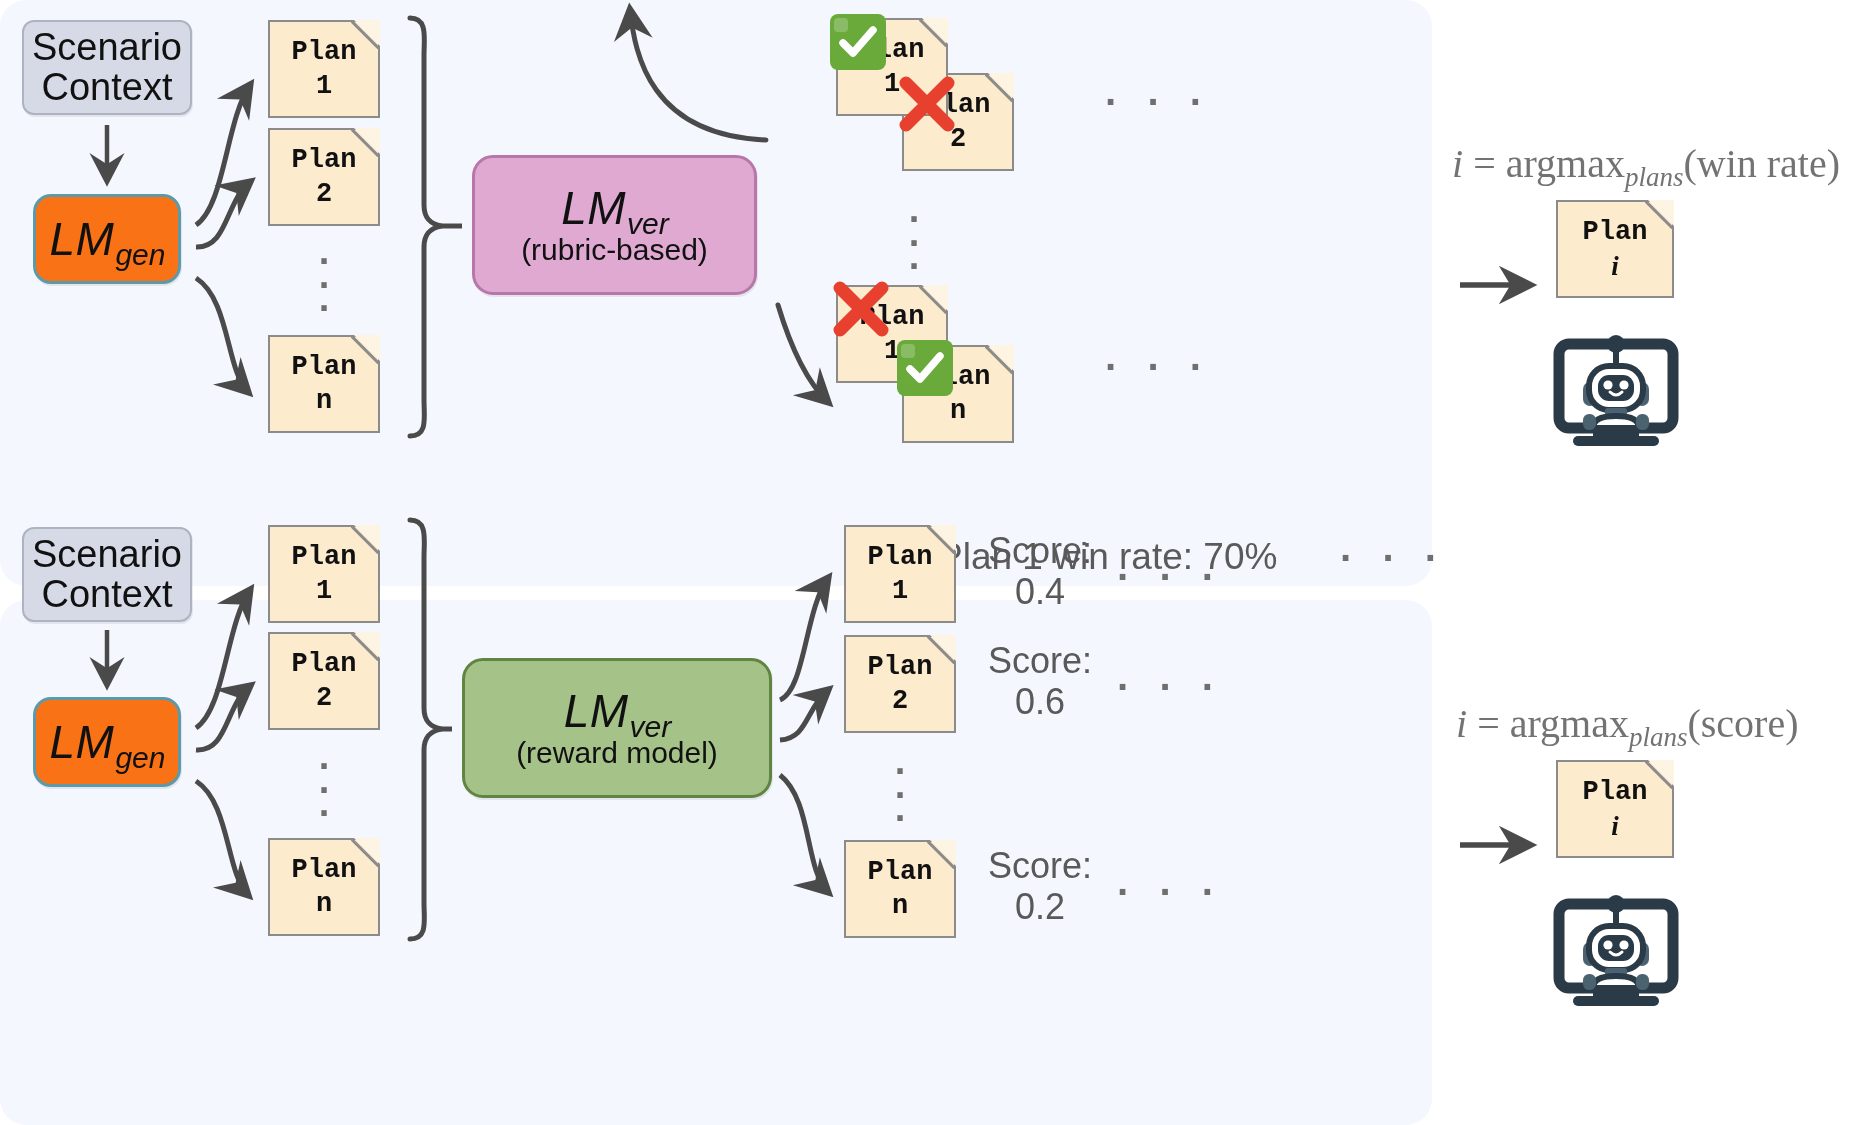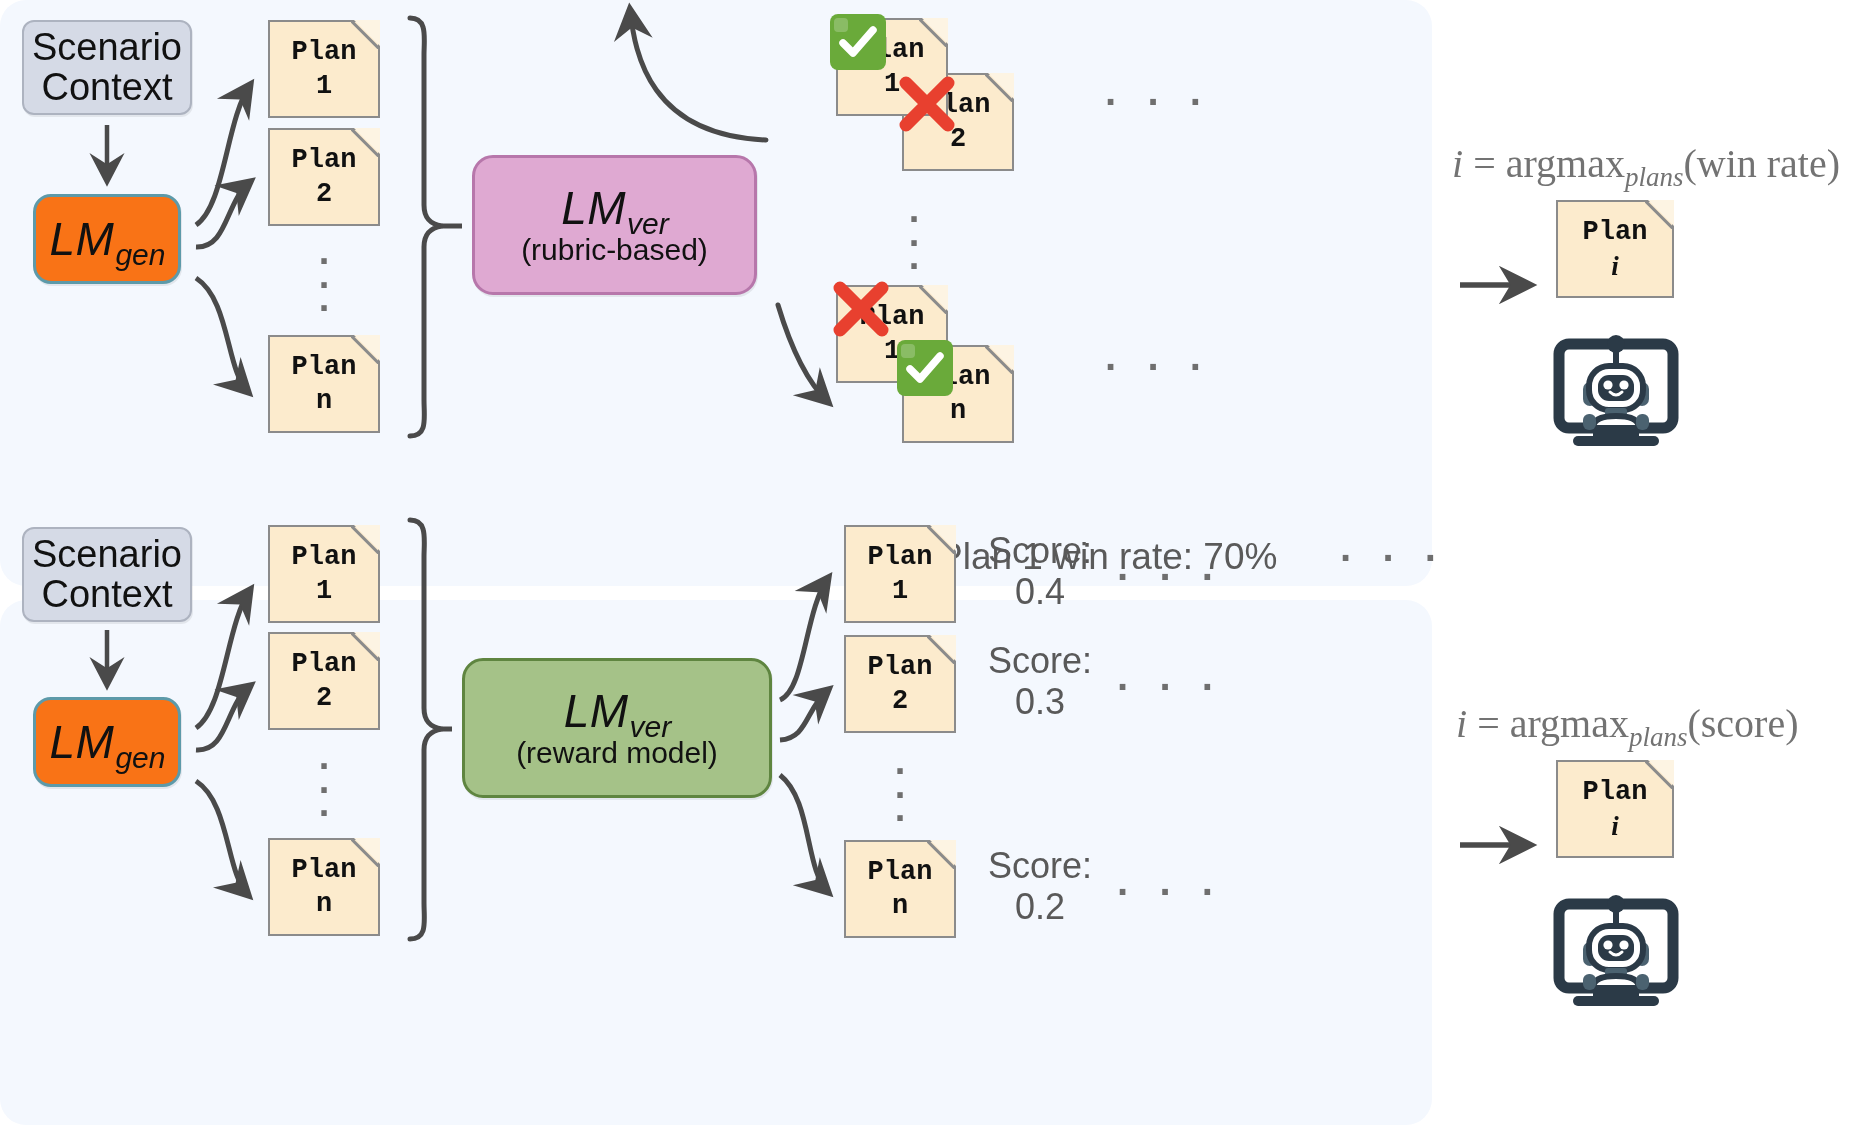--- a/index.html
+++ b/index.html
@@ -342,21 +342,21 @@
   <div class="hdots" style="left:1117px; top:555px;">· · ·</div>
 
   <div class="doc" style="left:844px; top:635px; width:112px; height:98px; font-size:27px;">
     <span class="fold"></span>
       <span class="fold-edge"></span>
     <span class="l1">Plan</span>
     <span class="l2">2</span>
   </div>
   <div class="grey-text" style="left:965px; top:640px; width:150px;">
     <span>Score:</span><br>
-    <span>0.3</span>
+    <span>0.6</span>
   </div>
   <div class="hdots" style="left:1117px; top:665px;">· · ·</div>
 
   <div class="vdots" style="left:876px; top:760px; width:50px;">·<br>·<br>·</div>
 
   <div class="doc" style="left:844px; top:840px; width:112px; height:98px; font-size:27px;">
     <span class="fold"></span>
       <span class="fold-edge"></span>
     <span class="l1">Plan</span>
     <span class="l2">n</span>

